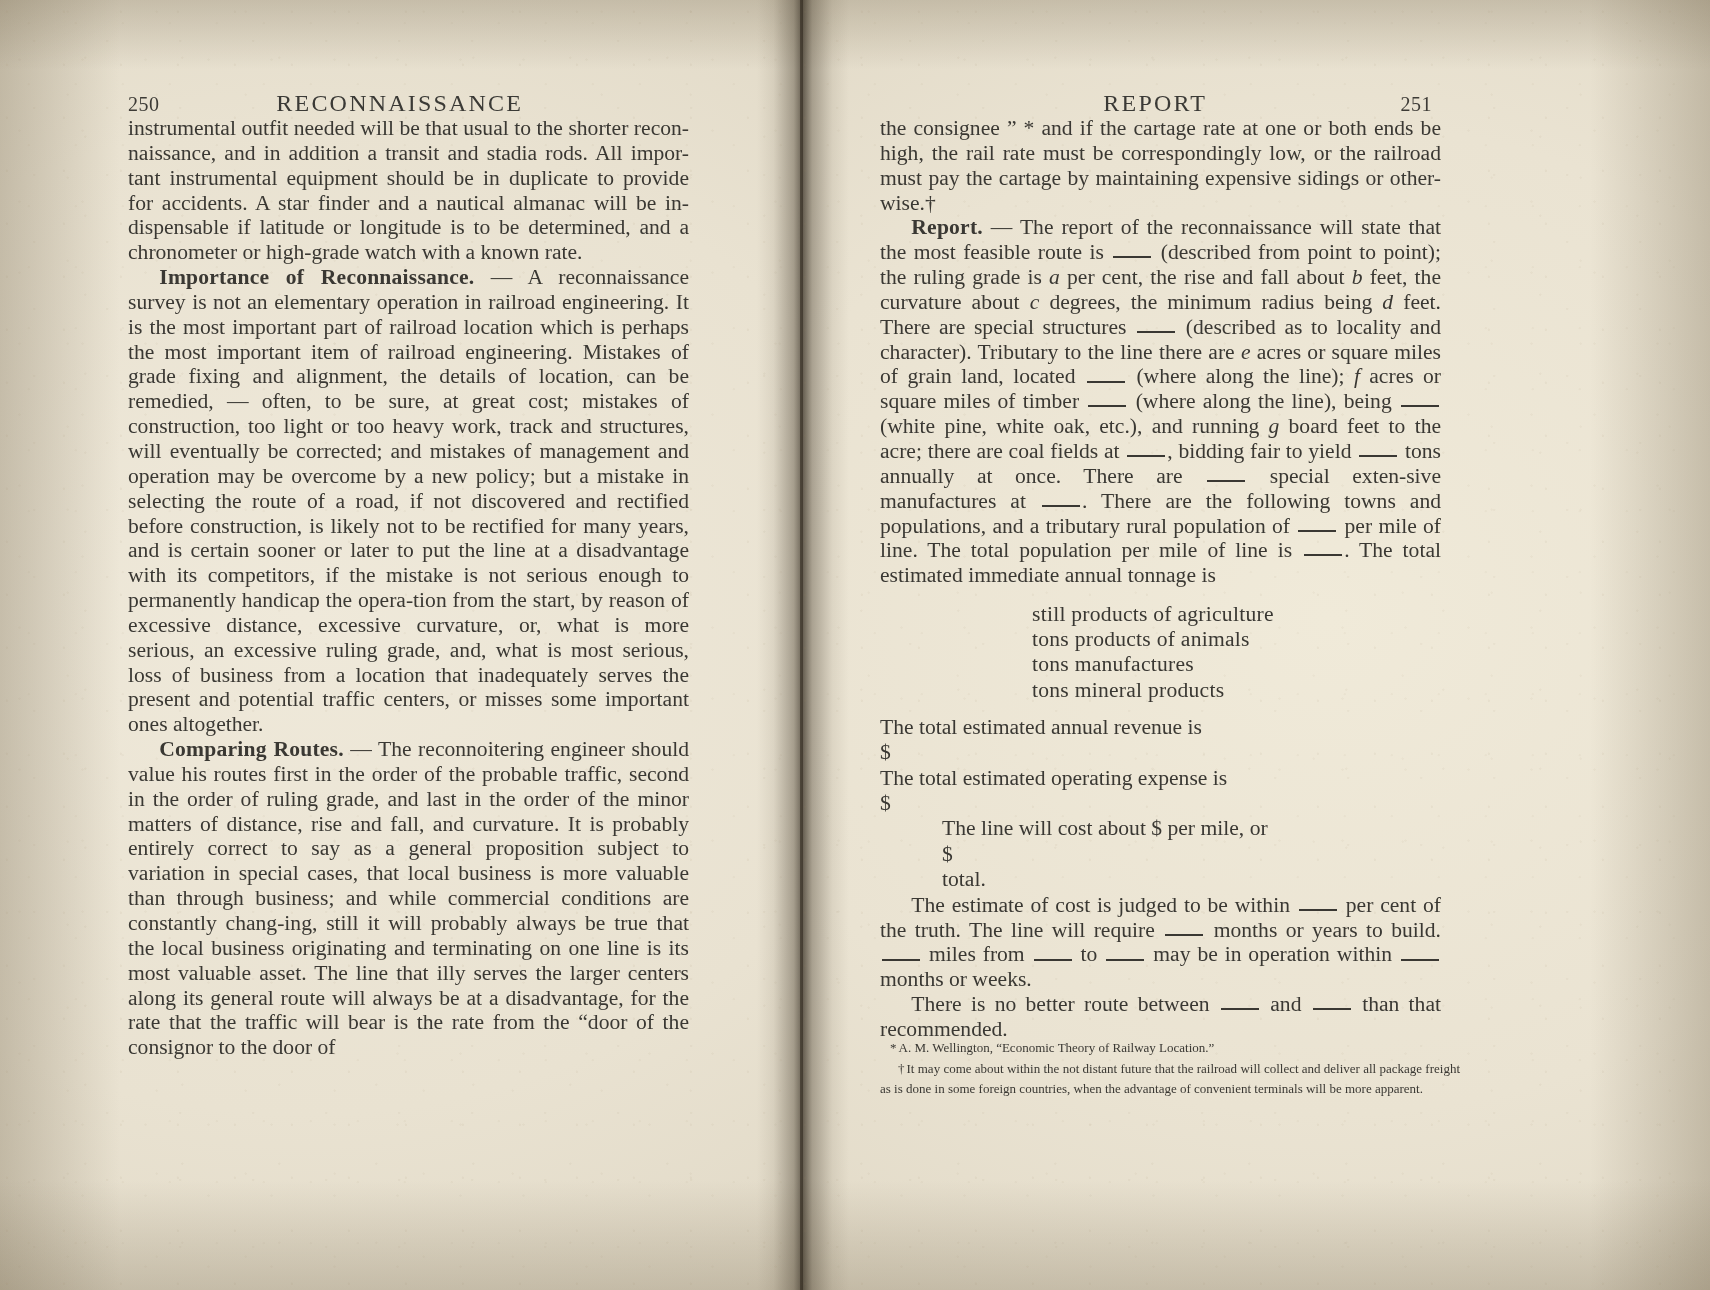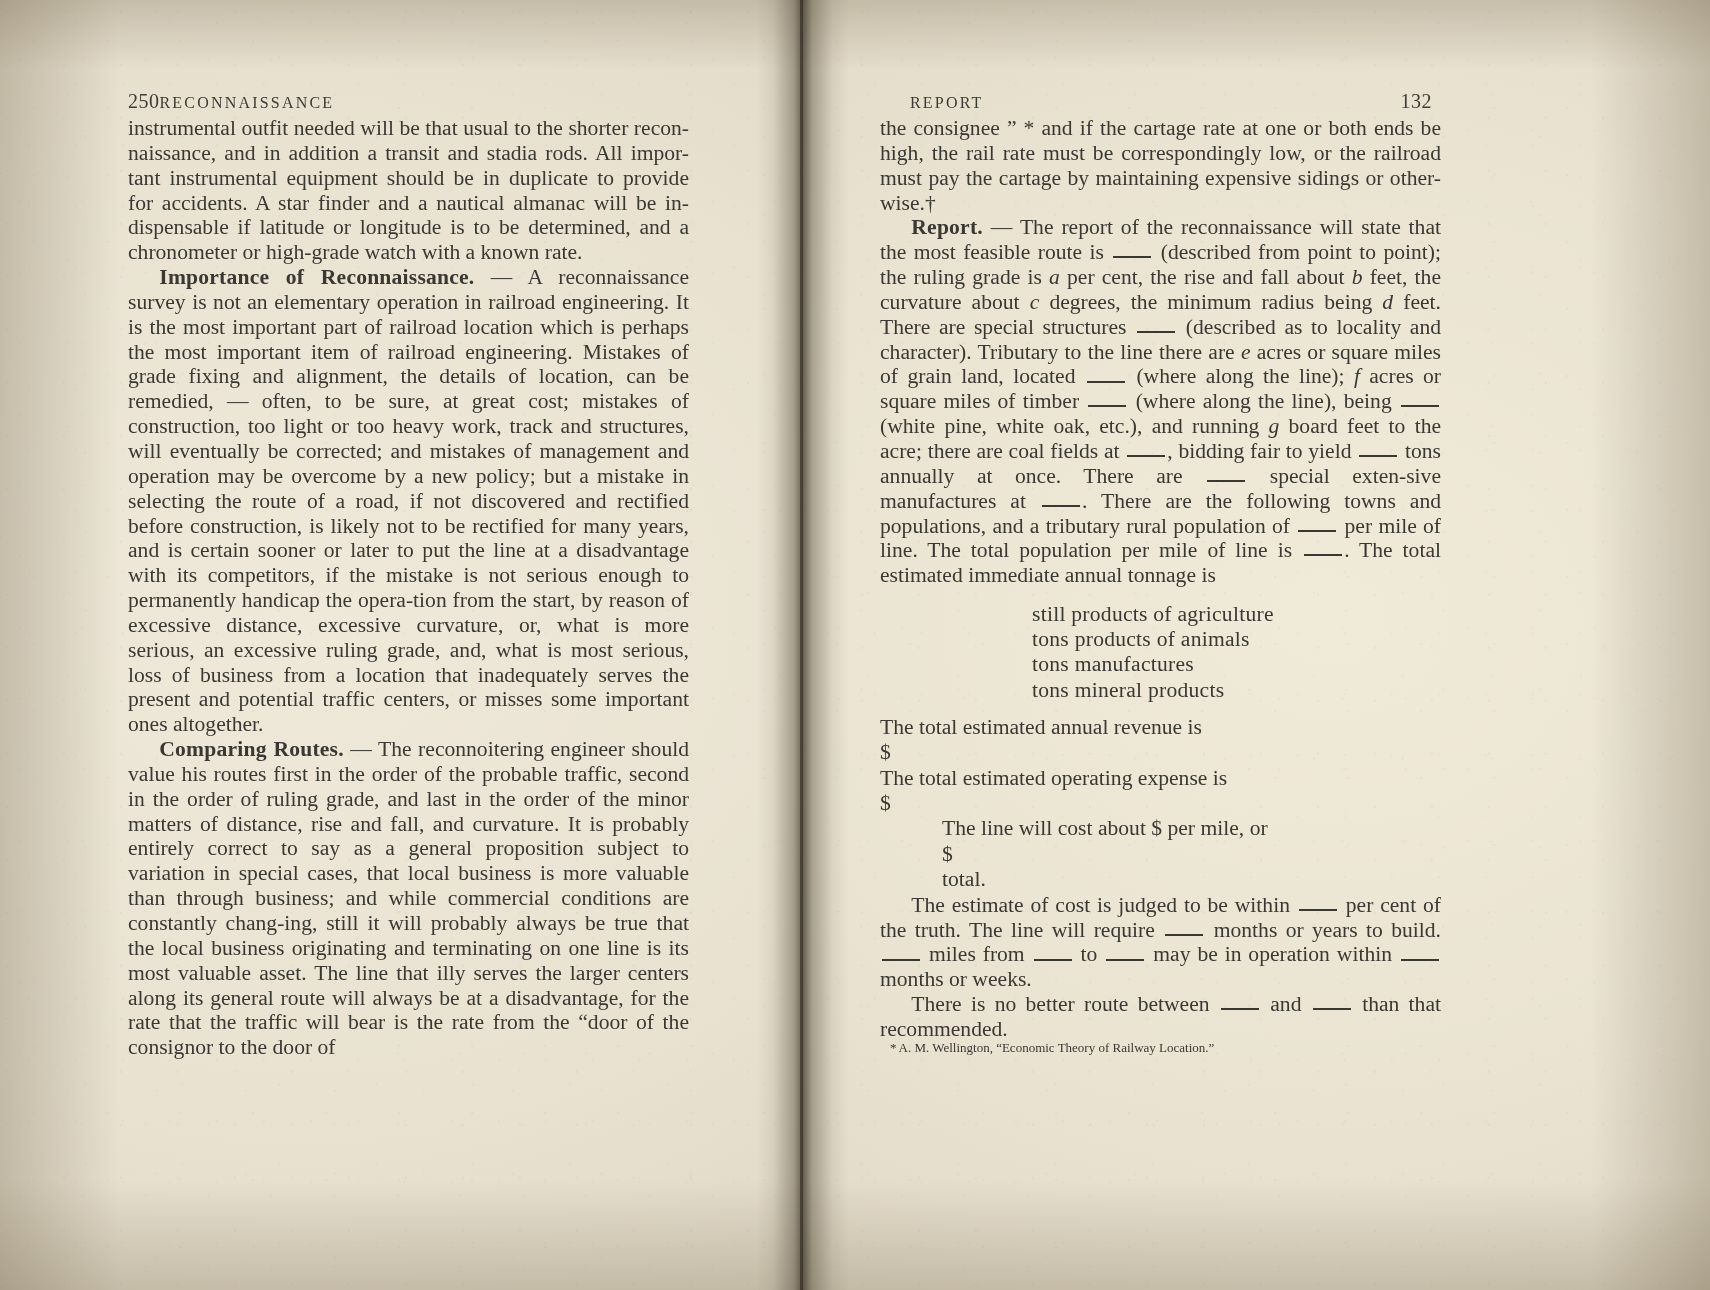--- a/index.html
+++ b/index.html
@@ -101,22 +101,22 @@
 
   .folio {
     font-size: 20px;
     letter-spacing: 0.5px;
     color: #3d3b36;
   }
   .folio.oldstyle { font-variant-numeric: oldstyle-nums; }
 
   .head-title {
     flex: 1;
-    text-align: left;
-    font-size: 16px;
+    text-align: center;
+    font-size: 24px;
     letter-spacing: 2.2px;
     color: #3b3a36;
   }
   .head-title.shift-left  { margin-right: 60px; }
   .head-title.shift-right { margin-left: 30px; }
 
   .column {
     position: absolute;
     top: 116px;
     color: #3a3833;
@@ -239,21 +239,21 @@
         <b class="run-in">Comparing Routes.</b><span>&nbsp;</span><span>—</span><span> The reconnoitering engineer should value his routes first in the order of the probable traffic, second in the order of ruling grade, and last in the order of the minor matters of distance, rise and fall, and curvature.  It is probably entirely correct to say as a general proposition subject to variation in special cases, that local business is more valuable than through business; and while commercial conditions are constantly chang-ing, still it will probably always be true that the local business originating and terminating on one line is its most valuable asset. The line that illy serves the larger centers along its general route will always be at a disadvantage, for the rate that the traffic will bear is the rate from the “door of the consignor to the door of</span>
       </p>
 
     </div>
   </div>
 
   <div class="page right">
 
     <div class="running-head">
       <span class="head-title shift-right">REPORT</span>
-      <span class="folio oldstyle">132</span>
+      <span class="folio oldstyle">251</span>
     </div>
 
     <div class="column">
 
       <p>the consignee ” * and if the cartage rate at one or both ends be high, the rail rate must be correspondingly low, or the railroad must pay the cartage by maintaining expensive sidings or other-wise.†</p>
 
       <p class="indent">
         <b class="run-in">Report.</b><span>&nbsp;</span><span>—</span><span> The report of the reconnaissance will state that the most feasible route is </span><span class="blank"></span><span> (described from point to point); the ruling grade is </span><i class="var">a</i><span> per cent, the rise and fall about </span><i class="var">b</i><span> feet, the curvature about </span><i class="var">c</i><span> degrees, the minimum radius being </span><i class="var">d</i><span> feet.  There are special structures </span><span class="blank"></span><span> (described as to locality and character).   Tributary to the line there are </span><i class="var">e</i><span> acres or square miles of grain land, located </span><span class="blank"></span><span> (where along the line); </span><i class="var">f</i><span> acres or square miles of timber </span><span class="blank"></span><span> (where  along  the line), being </span><span class="blank"></span><span> (white pine, white oak, etc.), and running </span><i class="var">g</i><span> board feet to the acre; there are coal fields at </span><span class="blank"></span><span>, bidding fair to yield </span><span class="blank"></span><span> tons annually at once.   There are </span><span class="blank"></span><span> special exten-sive manufactures at </span><span class="blank"></span><span>.   There are the following towns and populations, and a tributary rural population of </span><span class="blank"></span><span> per mile of line.   The total population per mile of line is </span><span class="blank"></span><span>.   The total estimated immediate annual tonnage is</span>
       </p>
 
@@ -283,20 +283,23 @@
       <p class="indent"><span>The estimate of cost is judged to be within </span><span class="blank"></span><span> per cent of the truth.   The line will require </span><span class="blank"></span><span> months or years to build. </span><span class="blank"></span><span> miles from </span><span class="blank"></span><span> to </span><span class="blank"></span><span> may be in operation within </span><span class="blank"></span><span> months  or  weeks.</span></p>
 
       <p class="indent"><span>There  is  no  better  route  between </span><span class="blank"></span><span> and </span><span class="blank"></span><span> than that recommended.</span></p>
 
     </div>
 
     <div class="footnotes">
       <p class="fn-1">
         <span class="fn-mark">*</span><span>A. M. Wellington, “Economic Theory of Railway Location.”</span>
       </p>
+      <p class="fn-2">
+        <span class="fn-mark">†</span><span>It may come about within the not distant future that the railroad will collect and deliver all package freight as is done in some foreign countries, when the advantage of convenient terminals will be more apparent.</span>
+      </p>
     </div>
 
   </div>
 
   <div class="gutter"></div>
   <div class="gutter-line"></div>
   <div class="grain"></div>
 
 </div>
 

